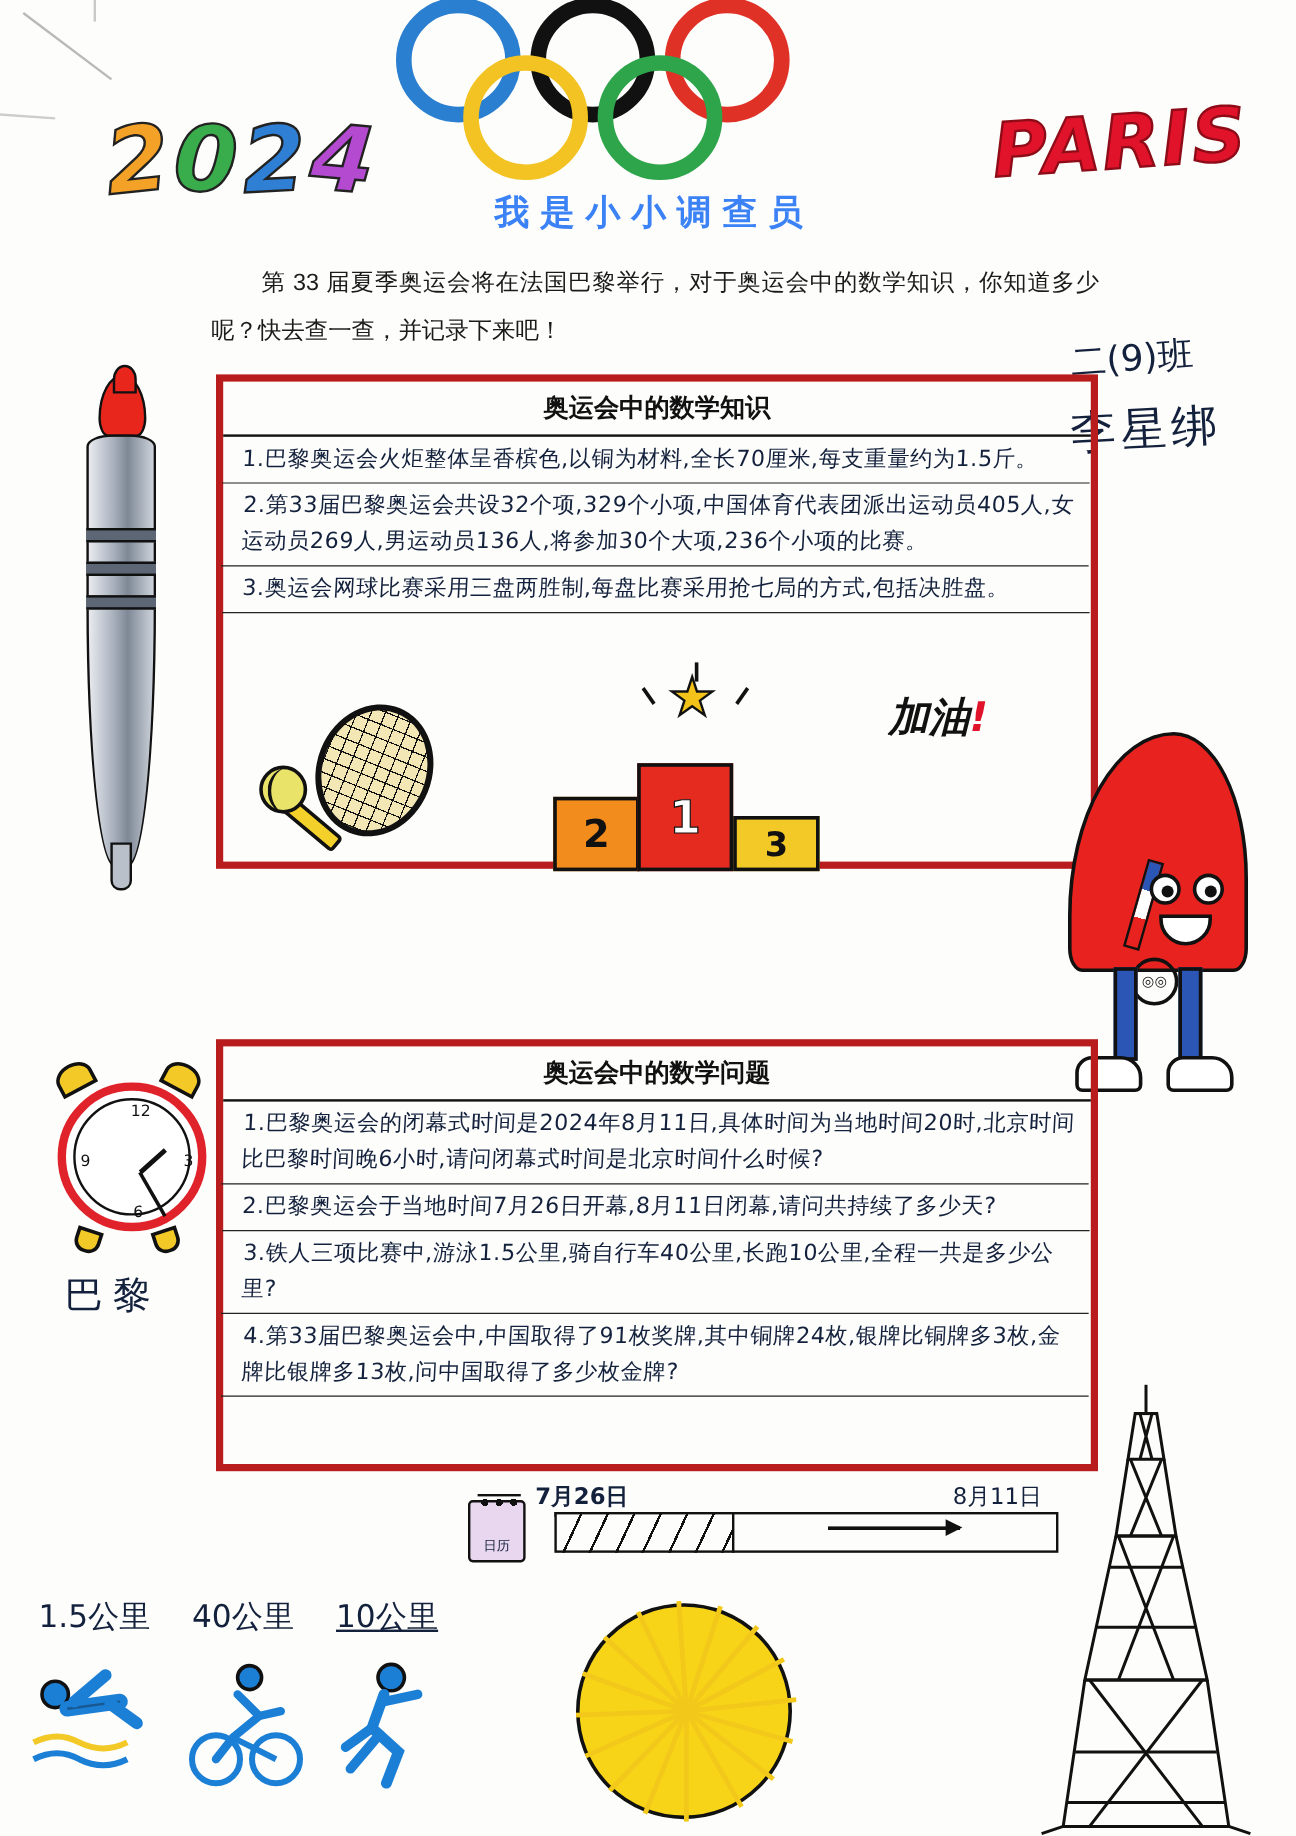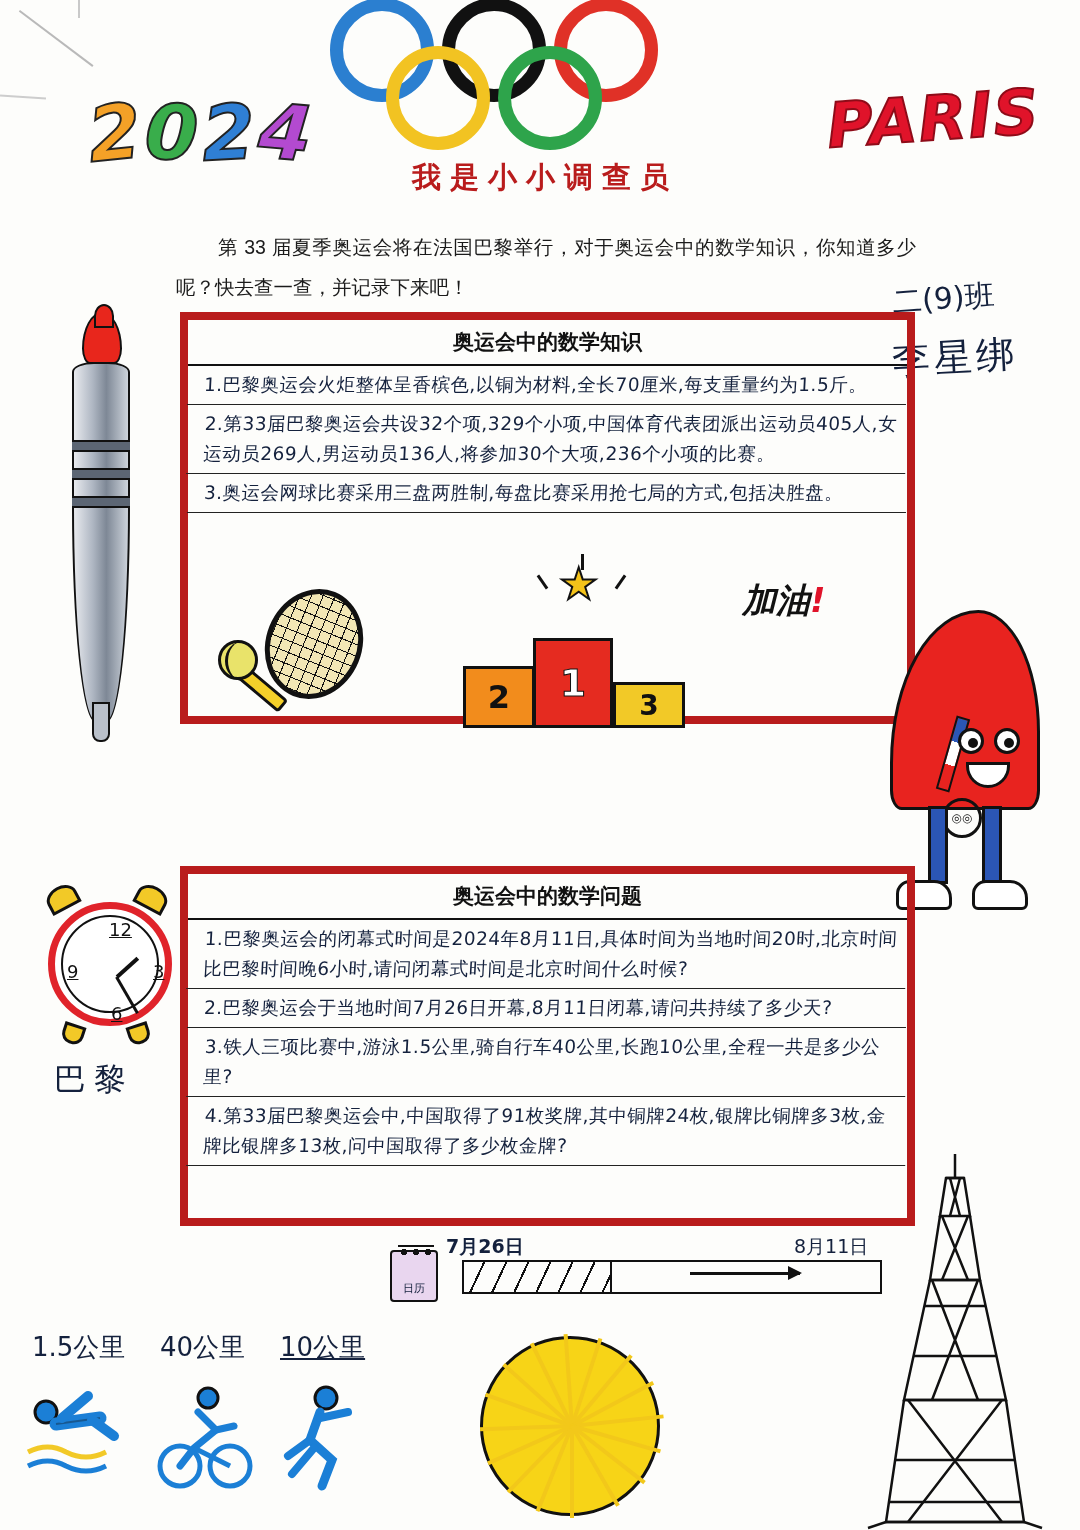--- a/index.html
+++ b/index.html
@@ -52,34 +52,34 @@
     font-size:62px; font-weight:bold; font-style:italic;
     color:#e0132a; -webkit-text-stroke:2px #8e0b18;
     letter-spacing:2px; transform:rotate(-4deg);
   }
 
   .subtitle {
     position:absolute; left:330px; top:158px; width:430px;
     text-align:center;
     font-family:"DejaVu Sans", sans-serif;
     font-size:29px; font-weight:bold; letter-spacing:9px;
-    color:#b91c1c;
+    color:#3b82f6;
   }
 
   
   .para {
     position:absolute;
     font-size:19.5px; line-height:40px; color:#1b1b1b;
     text-align:justify;
   }
-  .para1 { left:176px; top:227px; width:740px; text-indent:42px; }
+  .para1 { left:176px; top:216px; width:740px; text-indent:42px; }
   .para2 { left:176px; top:758px; width:740px; text-indent:42px; }
 
   
-  .box { position:absolute; border:8px solid #b91c1c; background:transparent; }
+  .box { position:absolute; border:6px solid #b91c1c; background:transparent; }
   .box-title {
     height:46px; border-bottom:2px solid #111;
     display:flex; align-items:center; justify-content:center;
     font-size:21px; font-weight:bold; color:#111;
   }
   .box1 { left:180px; top:312px; width:735px; height:412px; }
   .box2 { left:180px; top:866px; width:735px; height:360px; }
 
   .hw {
     font-family:"DejaVu Sans", sans-serif;
@@ -211,21 +211,21 @@
 
   
   .clock { position:absolute; left:28px; top:880px; width:160px; height:230px; }
   .clock-face {
     position:absolute; left:20px; top:22px; width:124px; height:124px;
     border-radius:50%; background:#fff; border:7px solid #e0232a;
   }
   .clock-inner { position:absolute; inset:6px; border-radius:50%; border:2px solid #111; }
   .hand-h { position:absolute; left:60px; top:40px; width:4px; height:28px; background:#111; transform-origin:bottom center; transform:rotate(48deg); }
   .hand-m { position:absolute; left:60px; top:26px; width:3px; height:42px; background:#111; transform-origin:bottom center; transform:rotate(150deg); }
-  .clock-num { position:absolute; font-size:18px; font-family:"DejaVu Sans", sans-serif; color:#111;text-decoration:underline; }
+  .clock-num { position:absolute; font-size:13px; font-family:"DejaVu Sans", sans-serif; color:#111; }
   .bell { position:absolute; width:32px; height:24px; background:#f2c927; border:3px solid #111; border-radius:50% 50% 0 0; }
   .bl1 { left:18px; top:6px; transform:rotate(-28deg); } .bl2 { left:108px; top:6px; transform:rotate(28deg); }
   .foot { position:absolute; width:22px; height:20px; background:#f2c927; border:3px solid #111; border-radius:0 0 10px 10px; }
   .ft1 { left:34px; top:144px; transform:rotate(18deg); } .ft2 { left:100px; top:144px; transform:rotate(-18deg); }
   .clock-label {
     position:absolute; left:26px; top:178px;
     font-family:"DejaVu Sans", sans-serif; font-size:32px; letter-spacing:8px; color:#14213d;
   }
 
   

